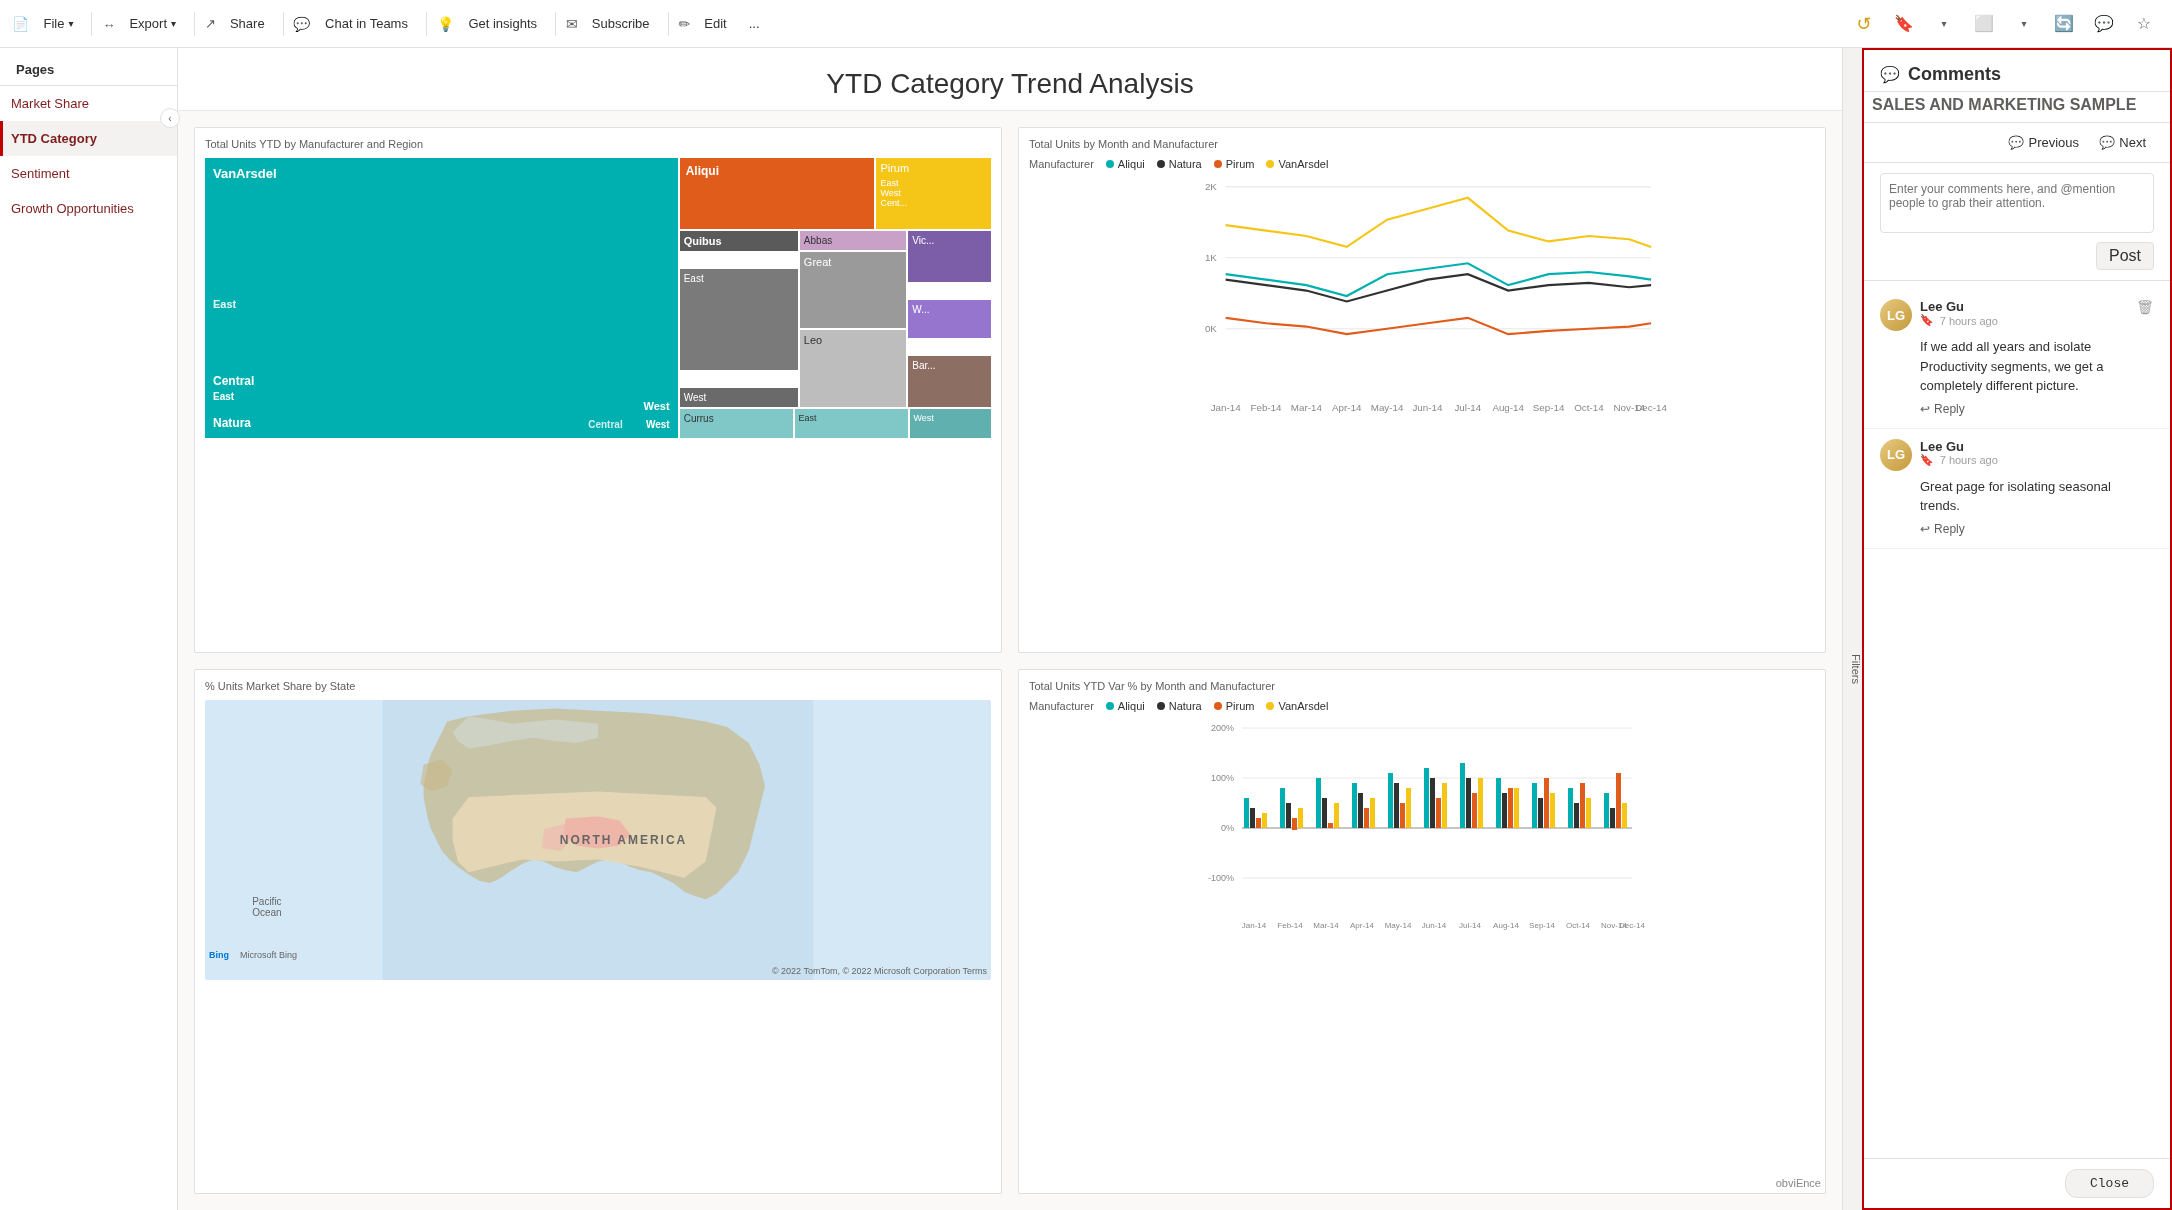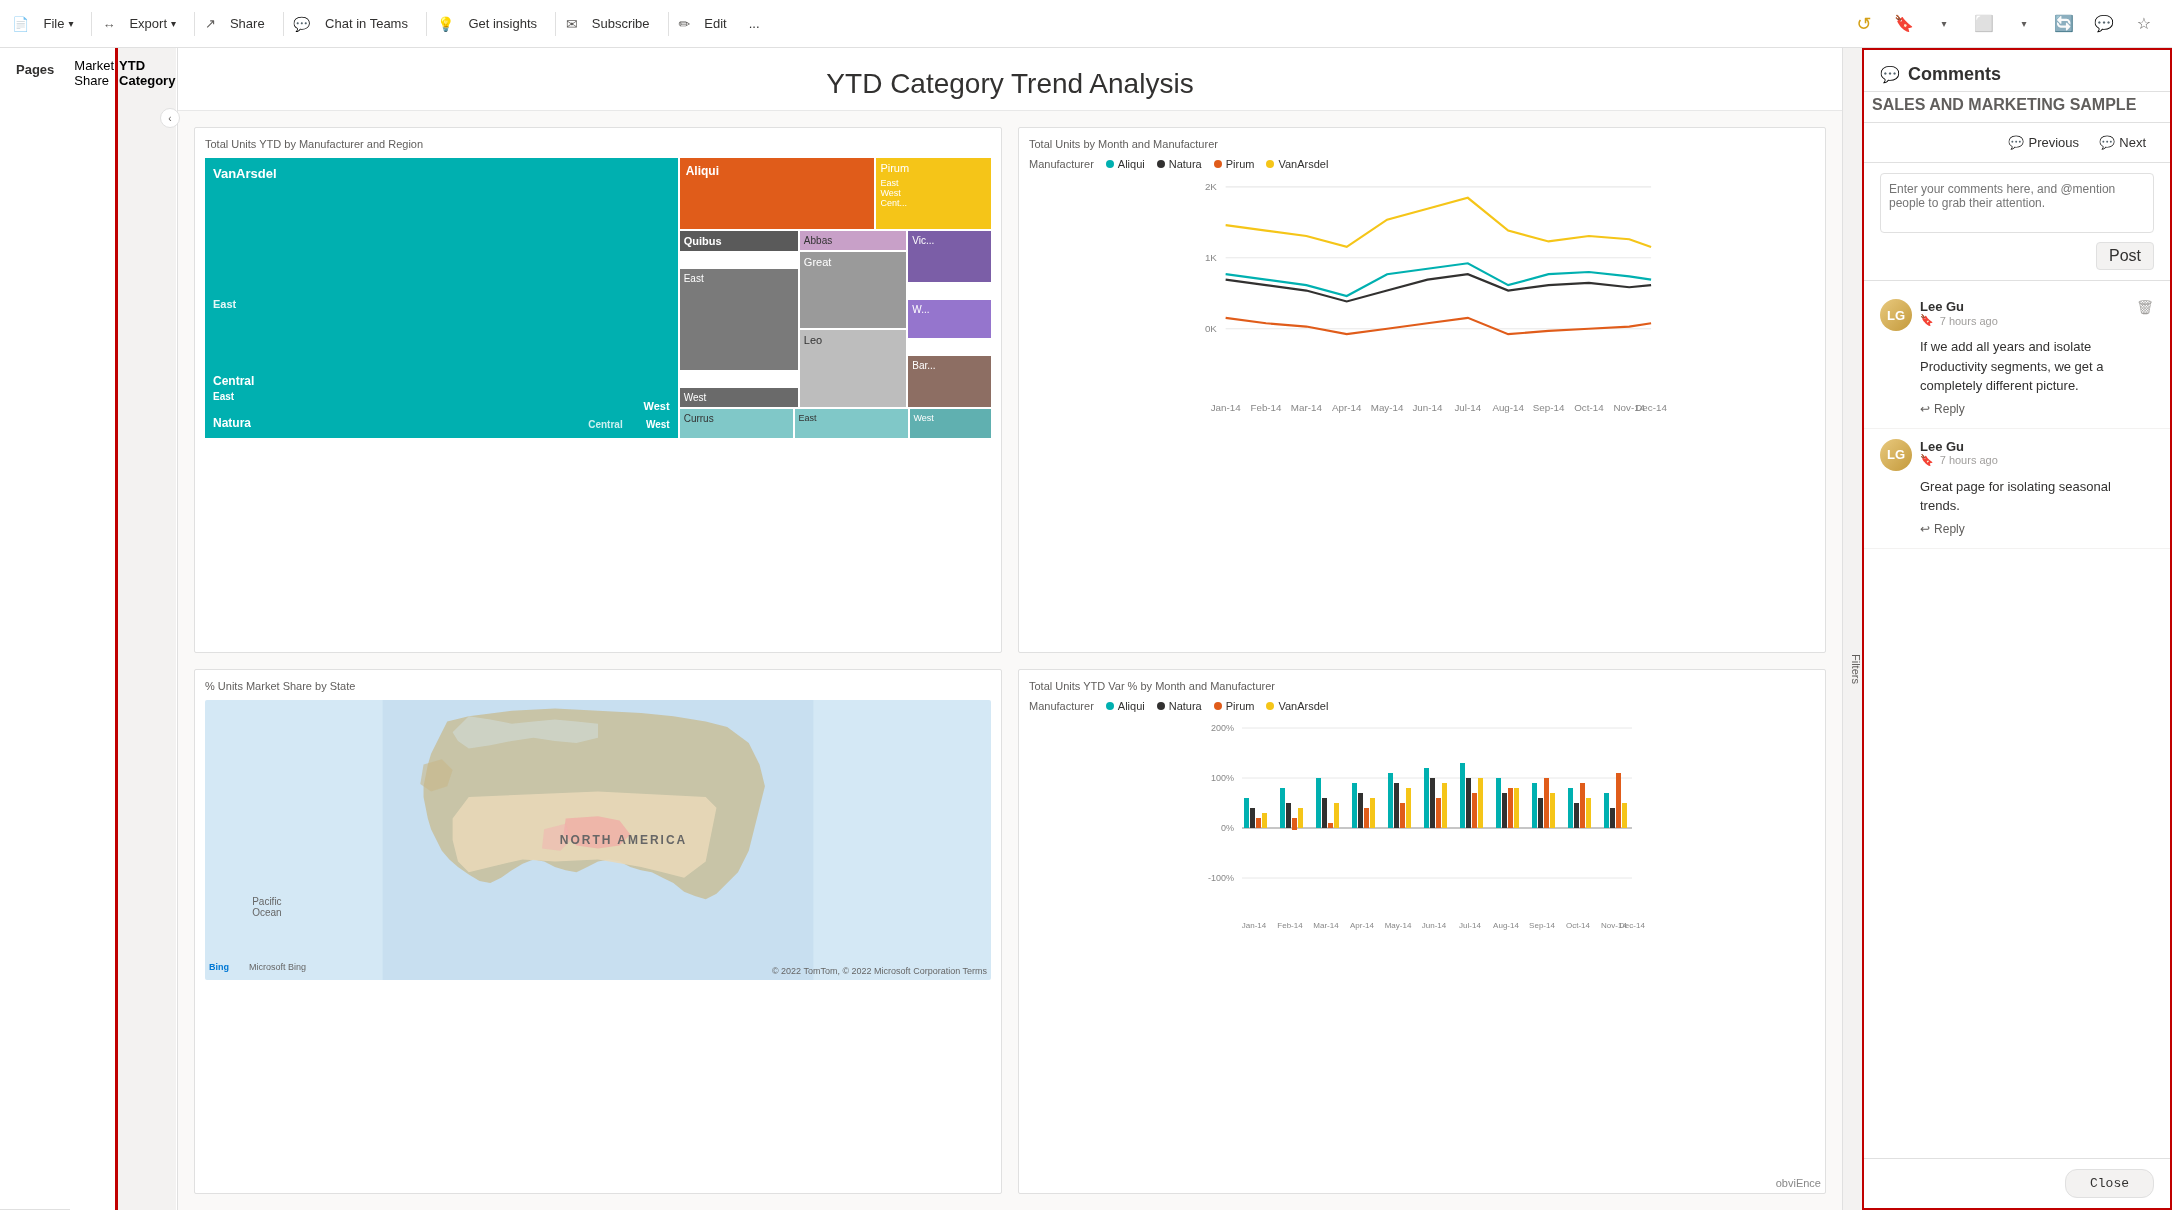--- a/index.html
+++ b/index.html
@@ -11,23 +11,23 @@
     .topbar-icon { font-size: 14px; color: #605e5c; }
     .topbar-divider { width: 1px; height: 24px; background: #e0e0e0; margin: 0 4px; }
     .topbar-right { margin-left: auto; display: flex; align-items: center; gap: 8px; }
     .topbar-right-btn { display: flex; align-items: center; justify-content: center; width: 32px; height: 32px; border-radius: 4px; cursor: pointer; color: #605e5c; font-size: 16px; border: none; background: none; }
     .refresh-icon { color: #d4a017; font-size: 18px; }
 
     
     .main-layout { display: flex; flex: 1; overflow: hidden; }
 
     
-    .sidebar { width: 178px; background: #fff; border-right: 1px solid #e0e0e0; display: flex; flex-direction: row; }
+    .sidebar { width: 178px; background: #fff; border-right: 1px solid #e0e0e0; display: flex; flex-direction: column; }
     .sidebar-header { padding: 14px 16px 8px; font-size: 13px; font-weight: 600; color: #323130; border-bottom: 1px solid #e0e0e0; }
-    .sidebar-item { padding: 10px 1px; font-size: 13px; color: #000000; cursor: pointer; border-left: 3px solid transparent; }
+    .sidebar-item { padding: 10px 8px; font-size: 13px; color: #7f1d1d; cursor: pointer; border-left: 3px solid transparent; }
     .sidebar-item.active { background: #f3f2f1; border-left: 3px solid #c00000; font-weight: 600; }
     .sidebar-collapse-btn { position: absolute; left: 160px; top: 60px; width: 20px; height: 20px; background: #fff; border: 1px solid #e0e0e0; border-radius: 50%; display: flex; align-items: center; justify-content: center; cursor: pointer; font-size: 10px; color: #605e5c; z-index: 10; }
 
     
     .content-area { flex: 1; display: flex; flex-direction: column; overflow: hidden; position: relative; background: #faf9f8; }
     .page-title { text-align: center; font-size: 28px; font-weight: 300; color: #323130; padding: 20px 0 10px; background: #fff; border-bottom: 1px solid #e8e8e8; }
 
     .charts-container { flex: 1; overflow: auto; padding: 16px; display: grid; grid-template-columns: 1fr 1fr; grid-template-rows: auto auto; gap: 16px; }
 
     .chart-box { background: #fff; border: 1px solid #e0e0e0; border-radius: 2px; padding: 10px; position: relative; }
@@ -42,21 +42,21 @@
     .treemap-right-top { display: flex; gap: 2px; flex: 1.2; }
     .treemap-cell-aliqui { background: #e05c1a; flex: 1.2; display: flex; align-items: flex-start; padding: 6px; color: #fff; font-size: 12px; font-weight: 600; }
     .treemap-right-bot { display: flex; gap: 2px; flex: 2; }
     .legend { display: flex; gap: 12px; font-size: 11px; color: #323130; margin-bottom: 6px; flex-wrap: wrap; }
     .legend-item { display: flex; align-items: center; gap: 4px; }
     .legend-dot { width: 8px; height: 8px; border-radius: 50%; }
     .chart-svg { width: 100%; height: 240px; }
 
     
     .map-area { height: 280px; background: #d4e8f5; border-radius: 2px; position: relative; overflow: hidden; display: flex; align-items: center; justify-content: center; }
-    .map-bing { position: absolute; bottom: 8px; left: 4px; font-size: 9px; color: #666; display: flex; align-items: flex-end; gap: 20px; }
+    .map-bing { position: absolute; bottom: 20px; left: 4px; font-size: 9px; color: #666; display: flex; align-items: flex-end; gap: 11px; }
     .map-copyright { position: absolute; bottom: 4px; right: 4px; font-size: 9px; color: #666; }
 
     
     .filters-panel { width: 20px; background: #f3f2f1; border-left: 1px solid #e0e0e0; display: flex; align-items: flex-start; justify-content: center; padding-top: 80px; writing-mode: vertical-rl; font-size: 11px; color: #605e5c; cursor: pointer; }
 
     
     .comments-panel { width: 310px; background: #fff; border: 2px solid #c00000; display: flex; flex-direction: column; overflow: hidden; }
     .comments-header { padding: 14px 16px 6px; display: flex; align-items: center; gap: 8px; border-bottom: 1px solid #e0e0e0; }
     .comments-title { font-size: 18px; font-weight: 600; color: #323130; }
     .comments-subtitle { font-size: 16px; color: #605e5c; text-transform: uppercase; font-weight: 700; padding: 4px 8px 8px; border-bottom: 1px solid #e0e0e0; }

